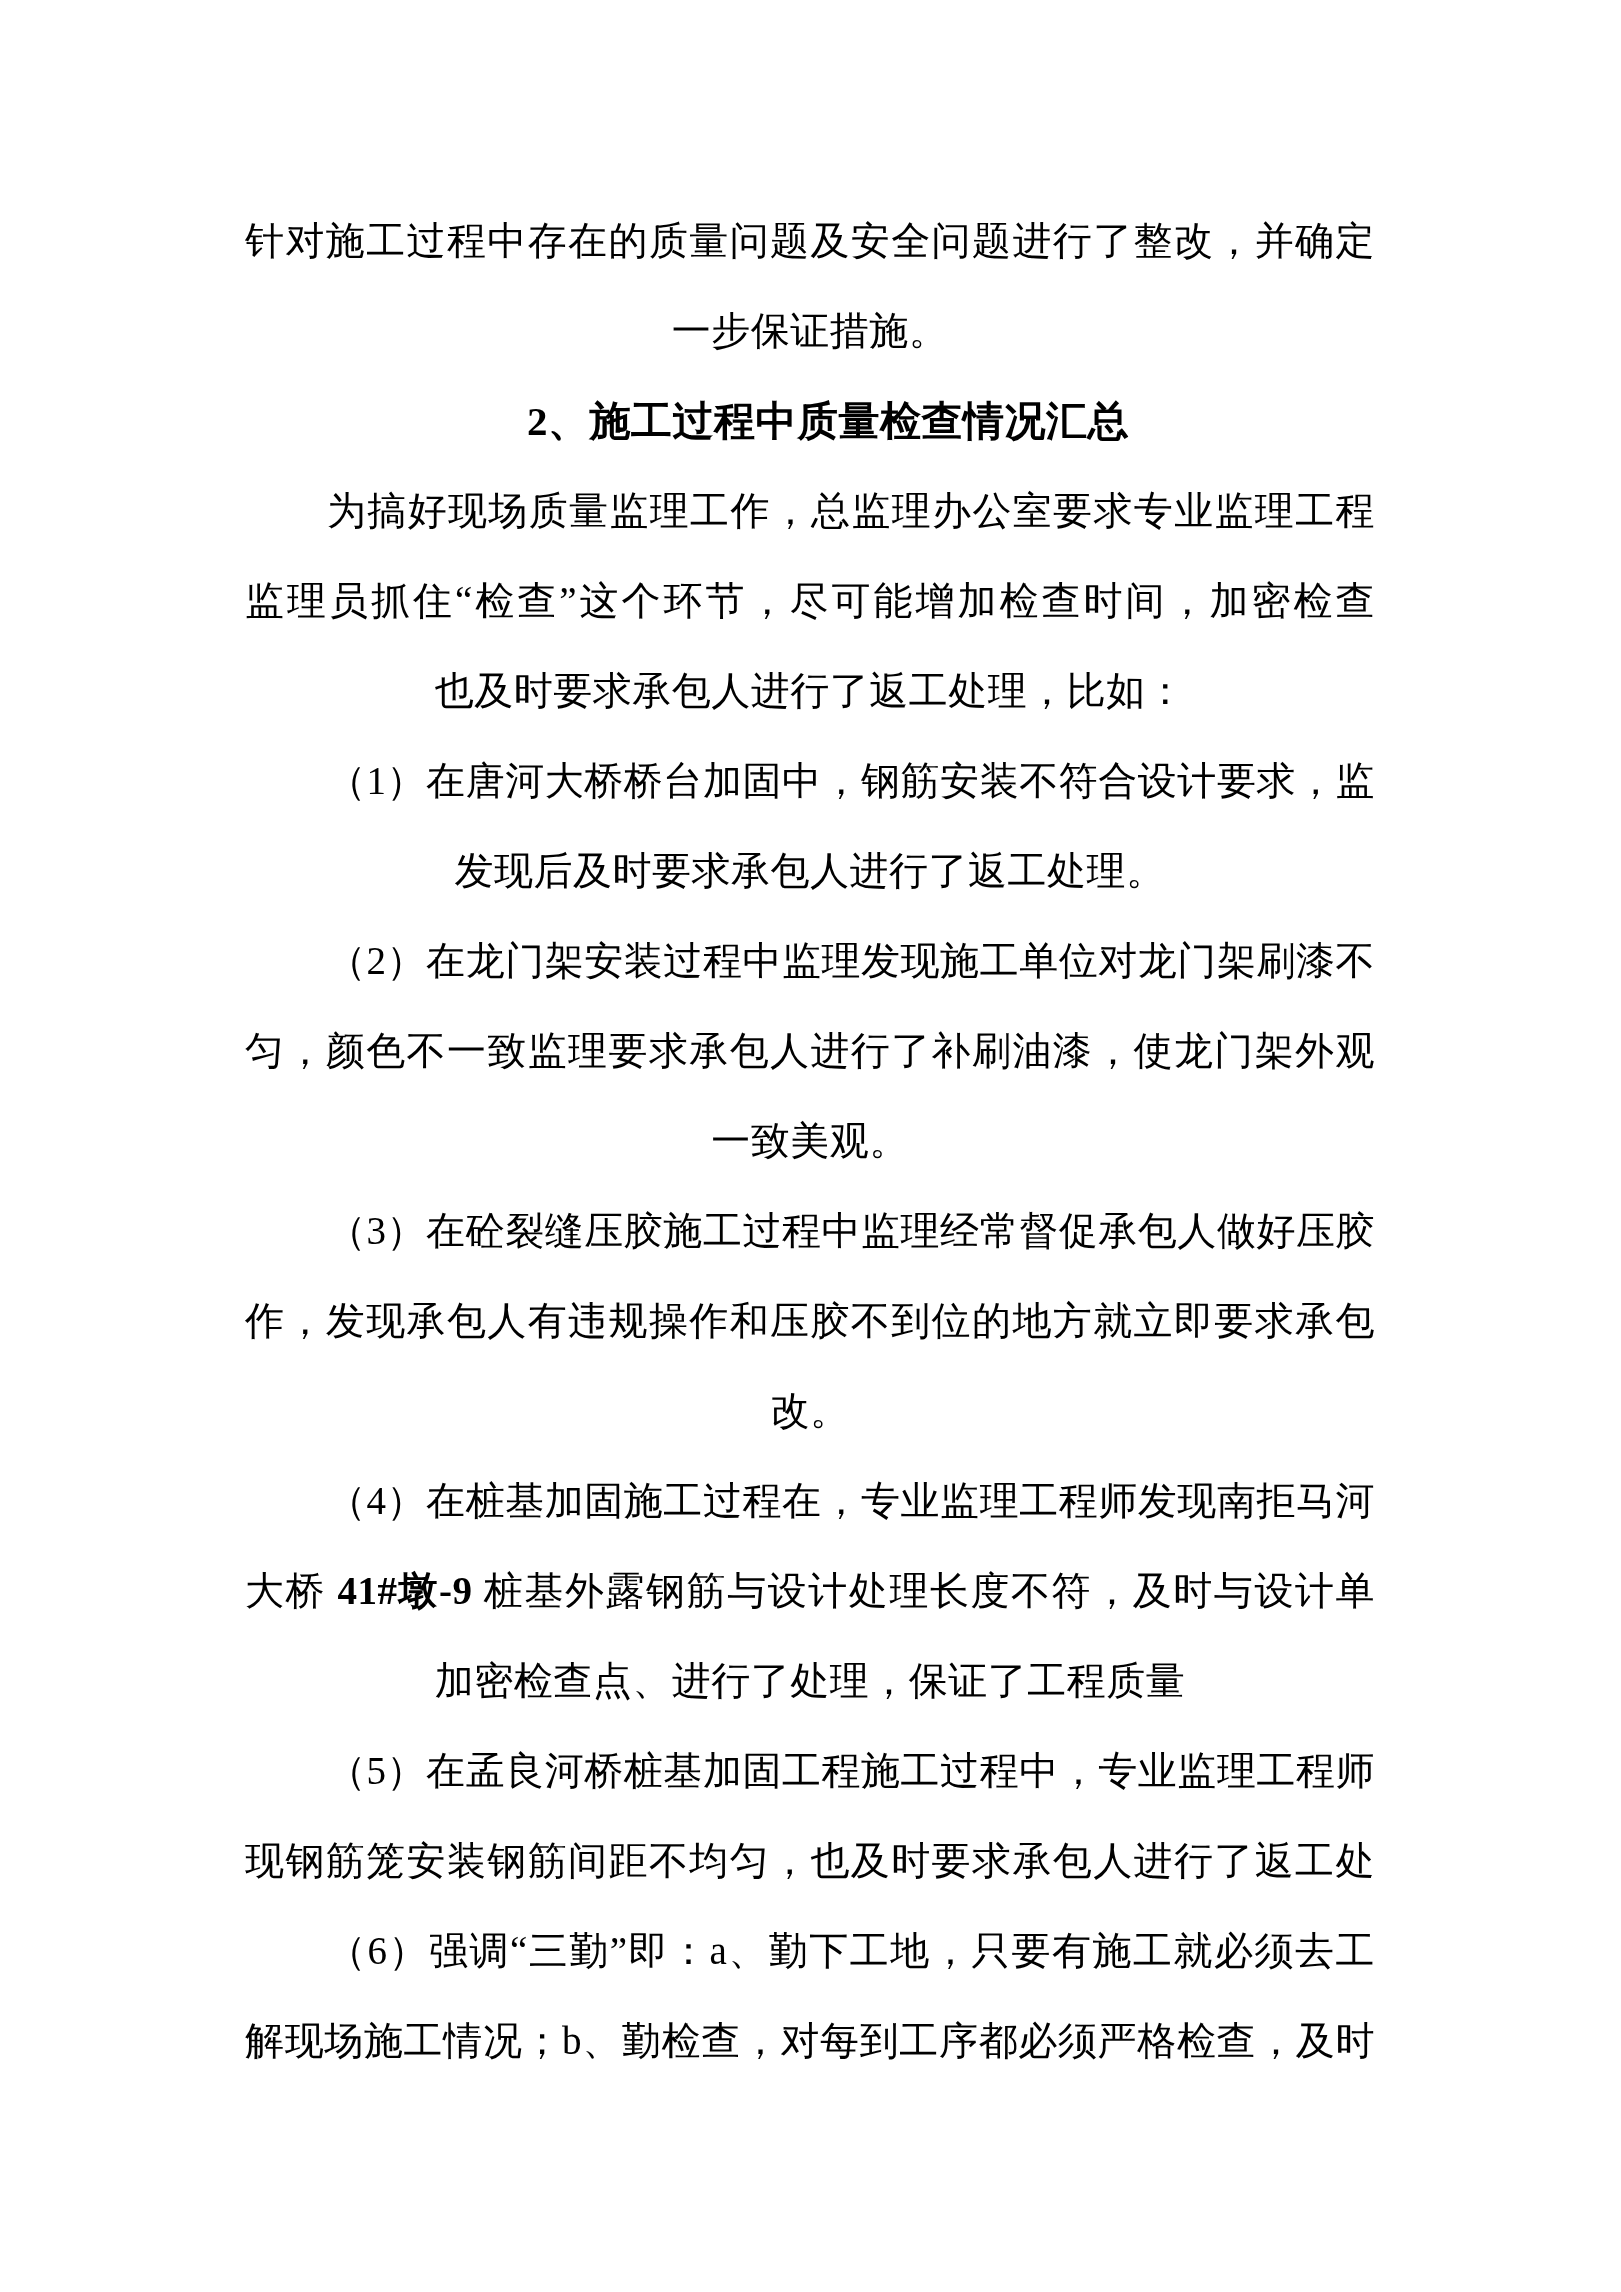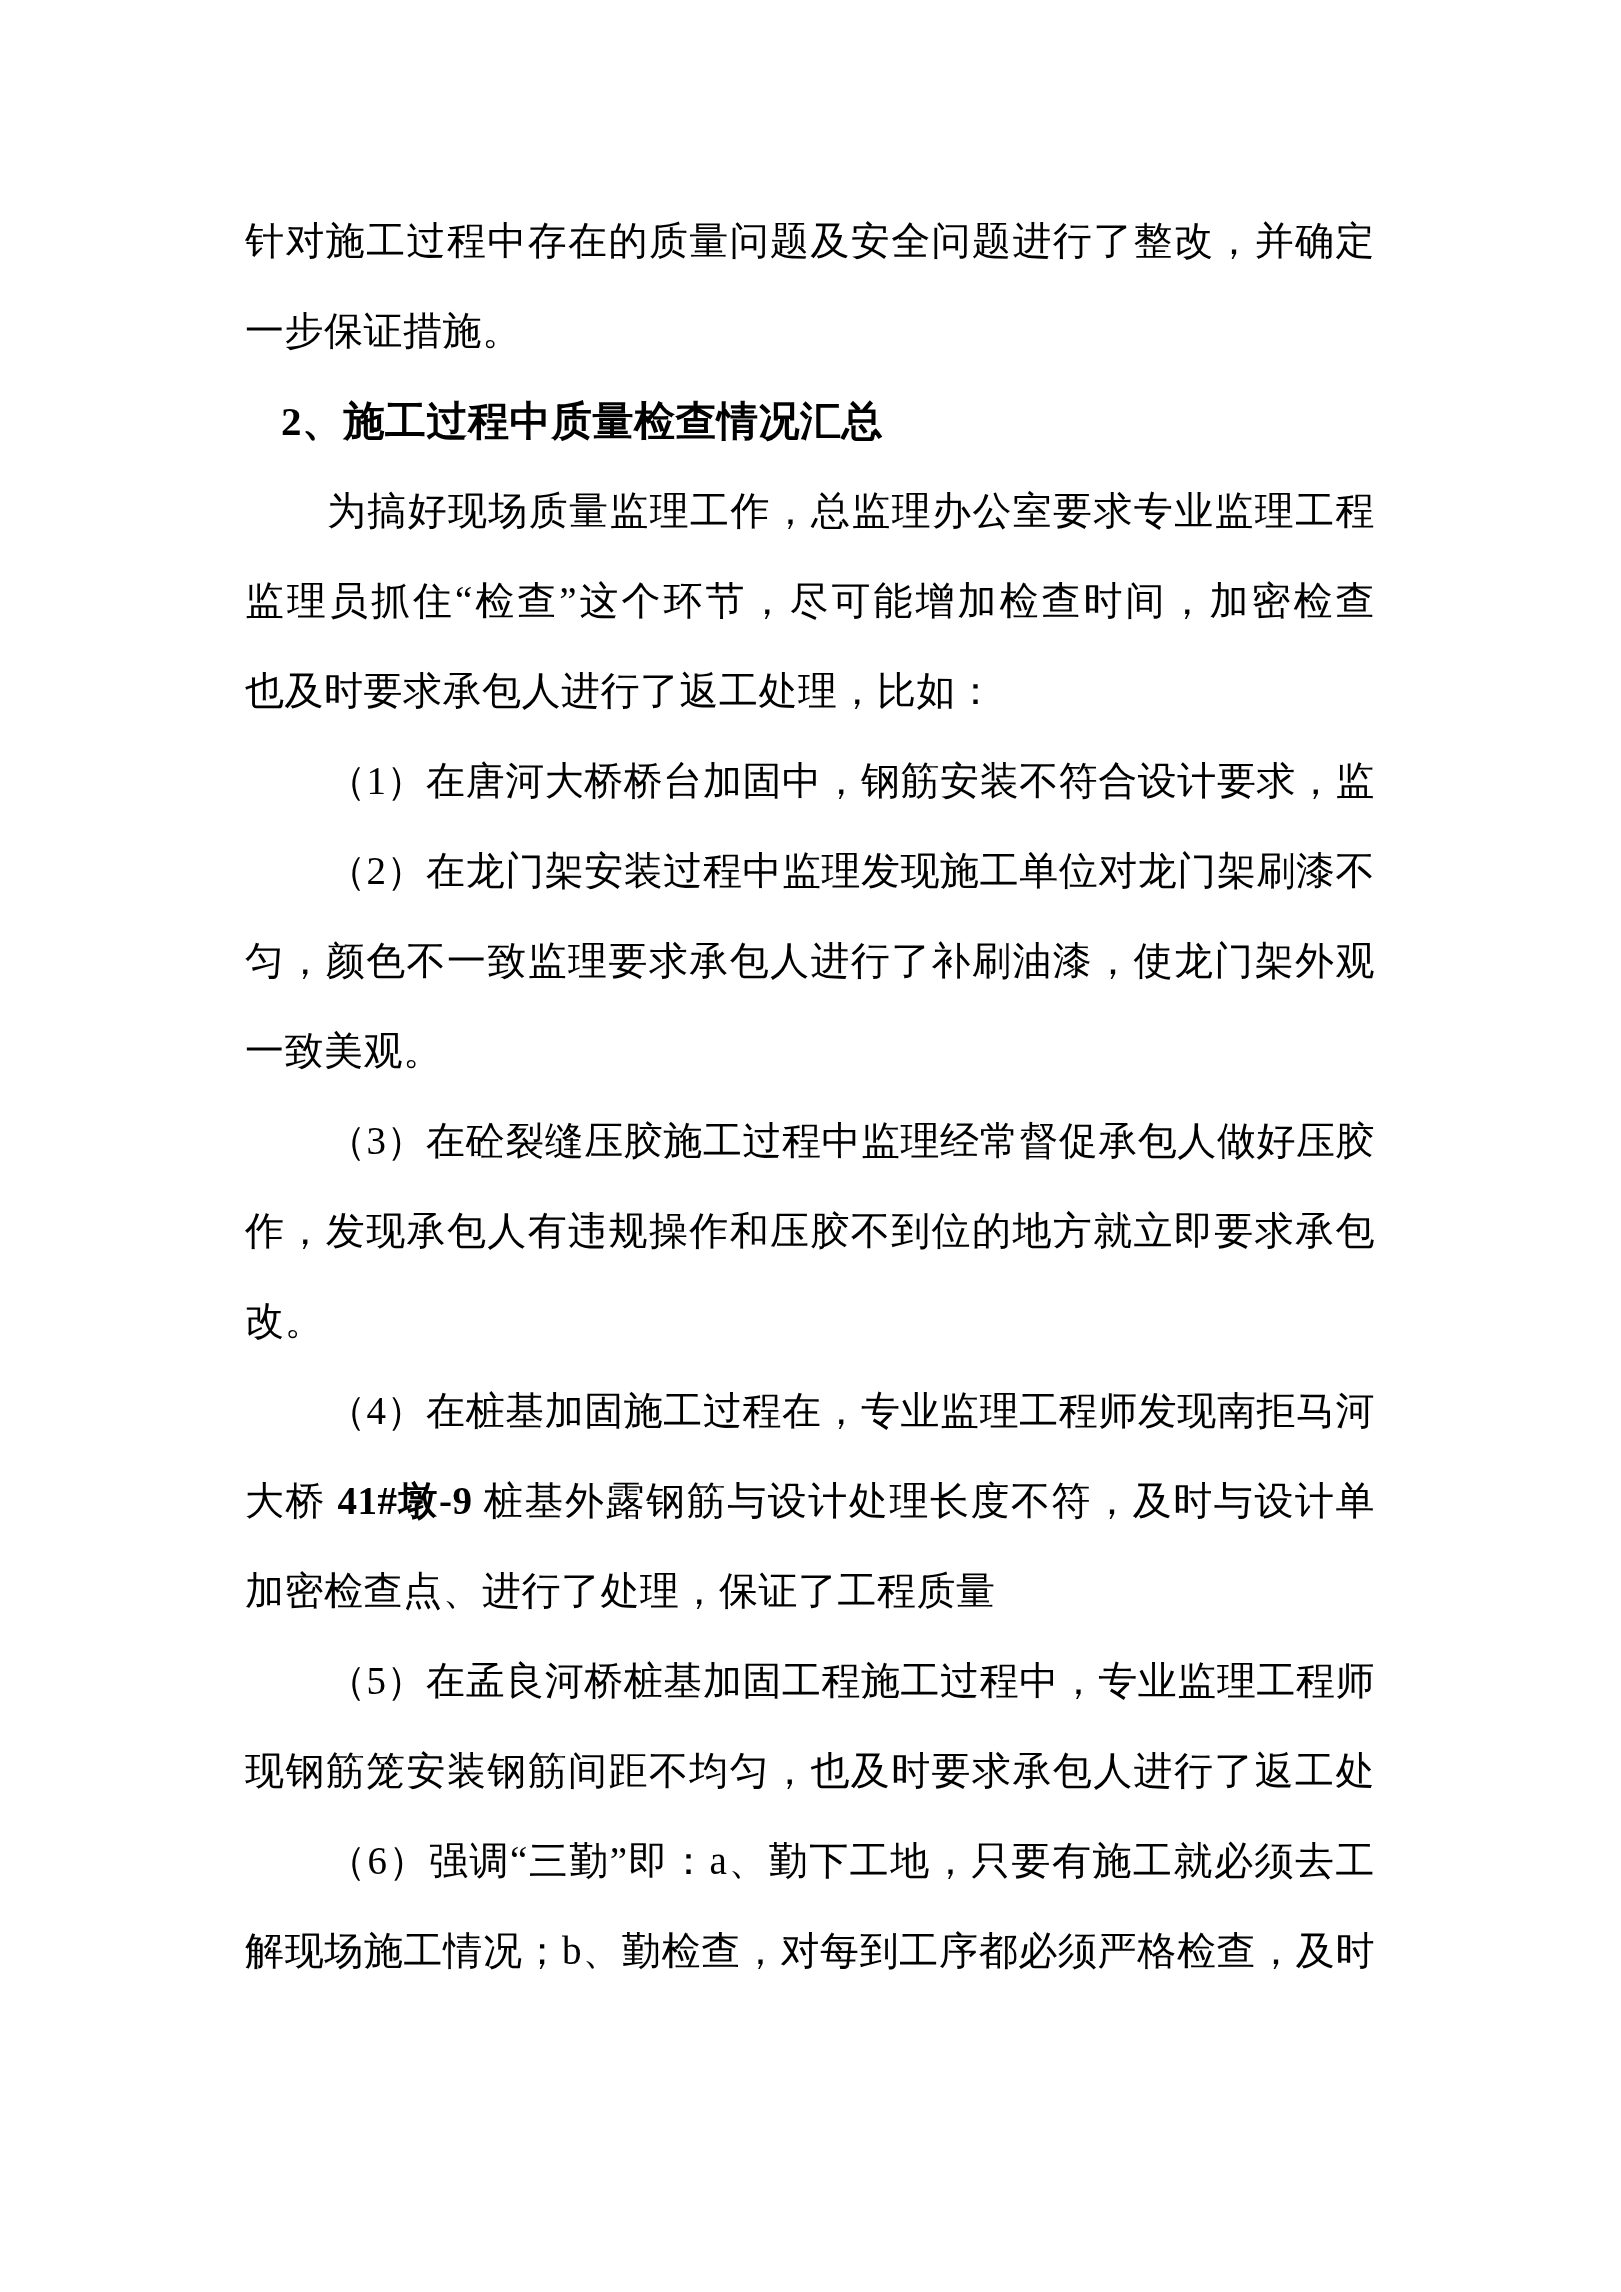--- a/index.html
+++ b/index.html
@@ -19,21 +19,21 @@
   .textblock {
     position: absolute;
     left: 245px;
     top: 196px;
     width: 1130px;
   }
   .line {
     font-size: 39px;
     line-height: 90px;
     height: 90px;
-    text-align: left;
+    text-align: center;
     overflow: hidden;
     letter-spacing: 0.5px;
   }
   .line.j {
     text-align: justify;
     text-align-last: justify;
   }
   .line.ind {
     text-indent: 82px;
   }
@@ -51,20 +51,21 @@
 
 <div class="page">
   <div class="textblock" id="textblock">
       <div class="line j"><span class="seg">针对施工过程中存在的质量问题及安全问题进行了整改，并确定下</span></div>
       <div class="line"><span class="seg">一步保证措施。</span></div>
       <div class="line h"><span class="seg b">2、施工过程中质量检查情况汇总</span></div>
       <div class="line j ind"><span class="seg">为搞好现场质量监理工作，总监理办公室要求专业监理工程师和</span></div>
       <div class="line j"><span class="seg">监理员抓住“检查”这个环节，尽可能增加检查时间，加密检查点，使</span></div>
       <div class="line"><span class="seg">也及时要求承包人进行了返工处理，比如：</span></div>
       <div class="line j ind"><span class="seg">（1）在唐河大桥桥台加固中，钢筋安装不符合设计要求，监理</span></div>
+      <div class="line"><span class="seg">发现后及时要求承包人进行了返工处理。</span></div>
       <div class="line j ind"><span class="seg">（2）在龙门架安装过程中监理发现施工单位对龙门架刷漆不均</span></div>
       <div class="line j"><span class="seg">匀，颜色不一致监理要求承包人进行了补刷油漆，使龙门架外观颜色</span></div>
       <div class="line"><span class="seg">一致美观。</span></div>
       <div class="line j ind"><span class="seg">（3）在砼裂缝压胶施工过程中监理经常督促承包人做好压胶工</span></div>
       <div class="line j"><span class="seg">作，发现承包人有违规操作和压胶不到位的地方就立即要求承包人整</span></div>
       <div class="line"><span class="seg">改。</span></div>
       <div class="line j ind"><span class="seg">（4）在桩基加固施工过程在，专业监理工程师发现南拒马河特</span></div>
       <div class="line j"><span class="seg">大桥 </span><span class="seg b">41#墩-9</span><span class="seg"> 桩基外露钢筋与设计处理长度不符，及时与设计单位电</span></div>
       <div class="line"><span class="seg">加密检查点、进行了处理，保证了工程质量</span></div>
       <div class="line j ind"><span class="seg">（5）在孟良河桥桩基加固工程施工过程中，专业监理工程师发</span></div>

